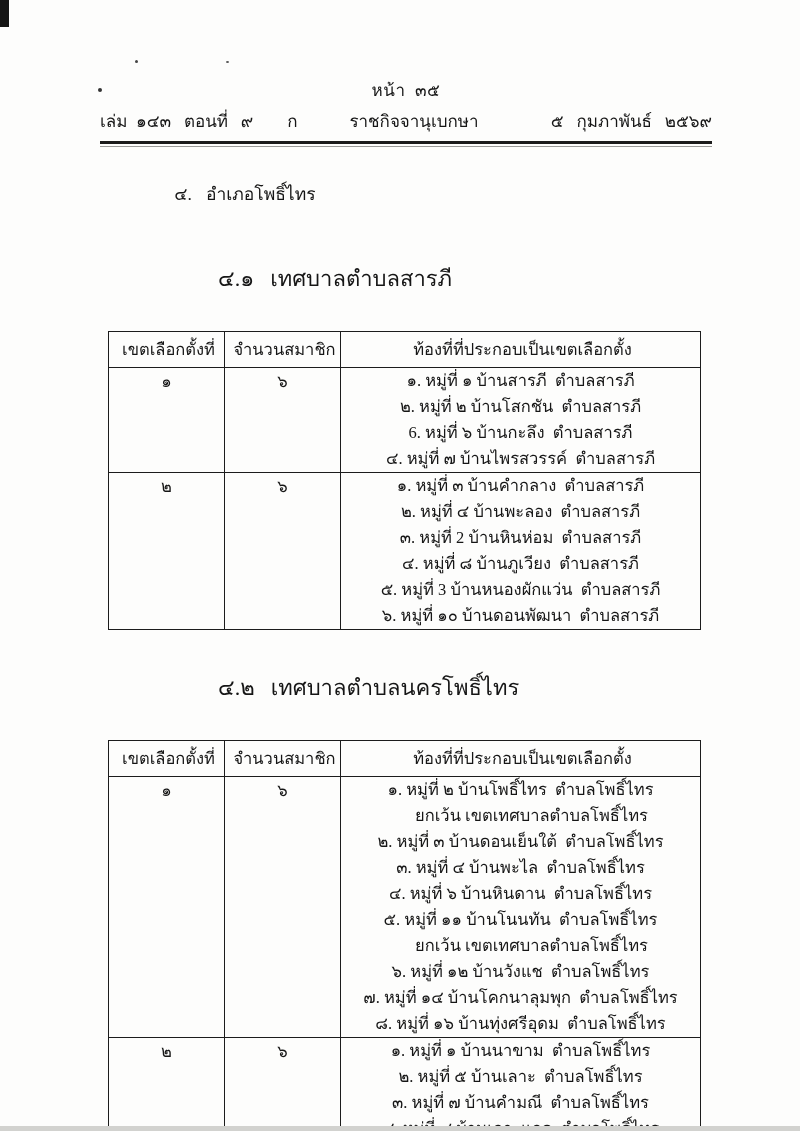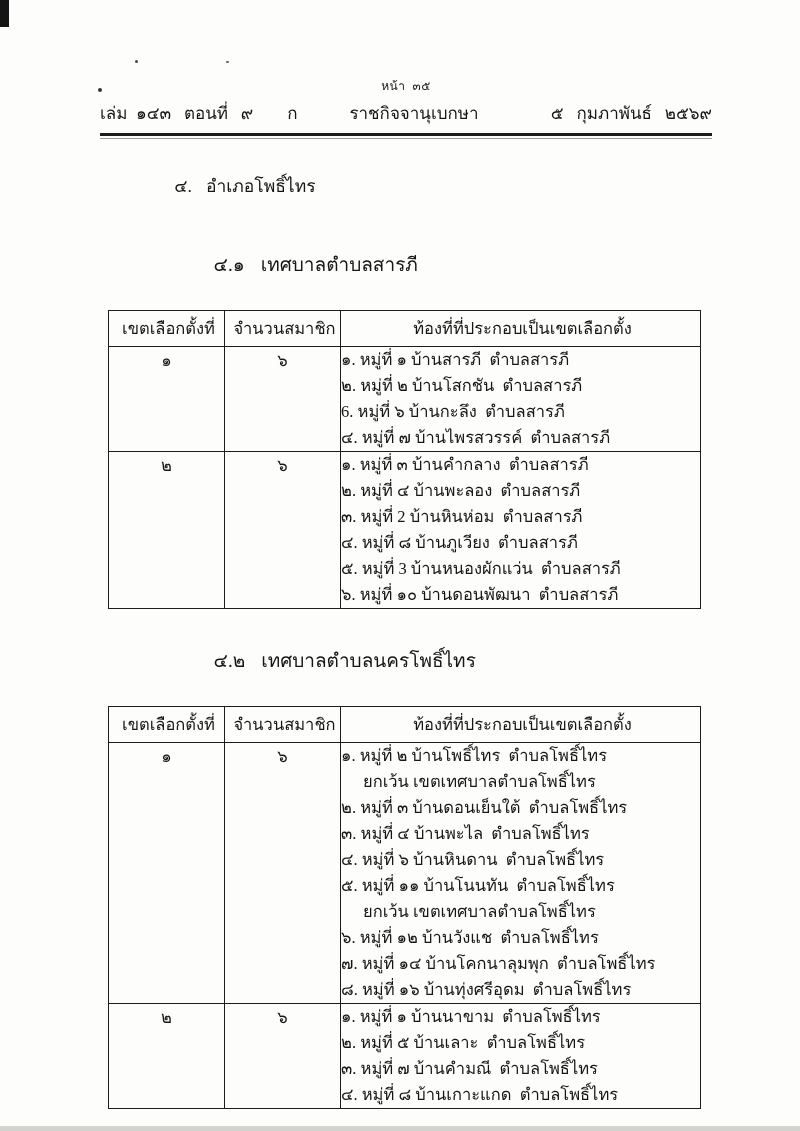--- a/index.html
+++ b/index.html
@@ -7,29 +7,29 @@
   .page{
     position:relative;
     width:800px;height:1131px;
     margin:0 auto;
     background:#fdfdfc;
     overflow:hidden;
     font-family:"Liberation Serif","DejaVu Serif",serif;
     color:#161616;
   }
   .content{position:absolute;left:100px;top:76px;width:612px;}
-  .page-label{text-align:center;font-size:12px;letter-spacing:.5px;white-space:pre-wrap;}
+  .page-label{text-align:center;font-size:17px;letter-spacing:.5px;white-space:pre-wrap;}
   .meta-row{display:flex;justify-content:space-between;align-items:flex-start;margin-top:4px;font-size:17px;}
   .meta-left,.meta-center,.meta-right{white-space:pre-wrap;}
   .meta-center{position:absolute;left:16px;right:0;text-align:center;pointer-events:none;}
   .meta-row{position:relative;}
   .rule{border-top:3px solid #1b1b1b;margin-top:7px;}
   .rule-echo{border-top:1px solid #9a9a98;margin-top:2px;}
   .section-title{margin:12px 0 0 48px;font-size:17.5px;white-space:pre-wrap;}
-  .sub-title{margin:6px 0 0 85px;font-size:19px;white-space:pre-wrap;}
+  .sub-title{margin:6px 0 0 85px;font-size:22px;white-space:pre-wrap;}
   .sec-num{margin-right:14px;}
   .sub-num{margin-right:16px;}
   table.gz{
     border-collapse:collapse;
     margin:9px 0 0 8px;
     width:592px;
     table-layout:fixed;
     font-size:16.5px;
   }
   table.gz th,table.gz td{
@@ -41,21 +41,21 @@
     font-weight:normal;
     text-align:center;
     padding:4px 2px 5px 6px;
     white-space:pre-wrap;
   }
   col.c-zone{width:116px;}
   col.c-mem{width:116px;}
   col.c-area{width:360px;}
   td.zone,td.mem{text-align:center;padding-top:5px;font-size:16.5px;}
   td.areas{padding:3px 4px 5px 10px;}
-  .area-line{line-height:26px;white-space:pre-wrap;}
+  .area-line{line-height:26px;white-space:pre-wrap;text-align:center;}
   .area-line.indent{padding-left:22px;}
   
   .corner-mark{position:absolute;left:0;top:0;width:9px;height:27px;background:#151515;}
   .speck1{position:absolute;left:135px;top:60px;width:3px;height:3px;background:#444;border-radius:50%;}
   .speck2{position:absolute;left:226px;top:61px;width:3px;height:2px;background:#555;border-radius:50%;}
   .speck3{position:absolute;left:98px;top:88px;width:4px;height:4px;background:#333;border-radius:50%;}
   .bottom-edge{position:absolute;left:0;bottom:0;width:800px;height:5px;background:#d2d2cf;}
 </style>
 </head>
 <body>

